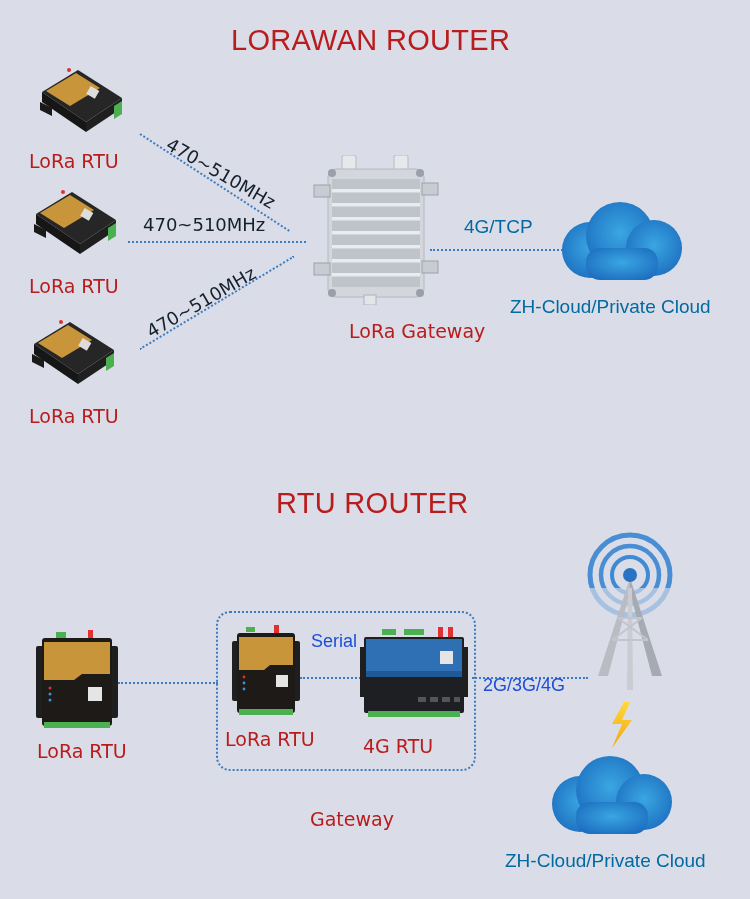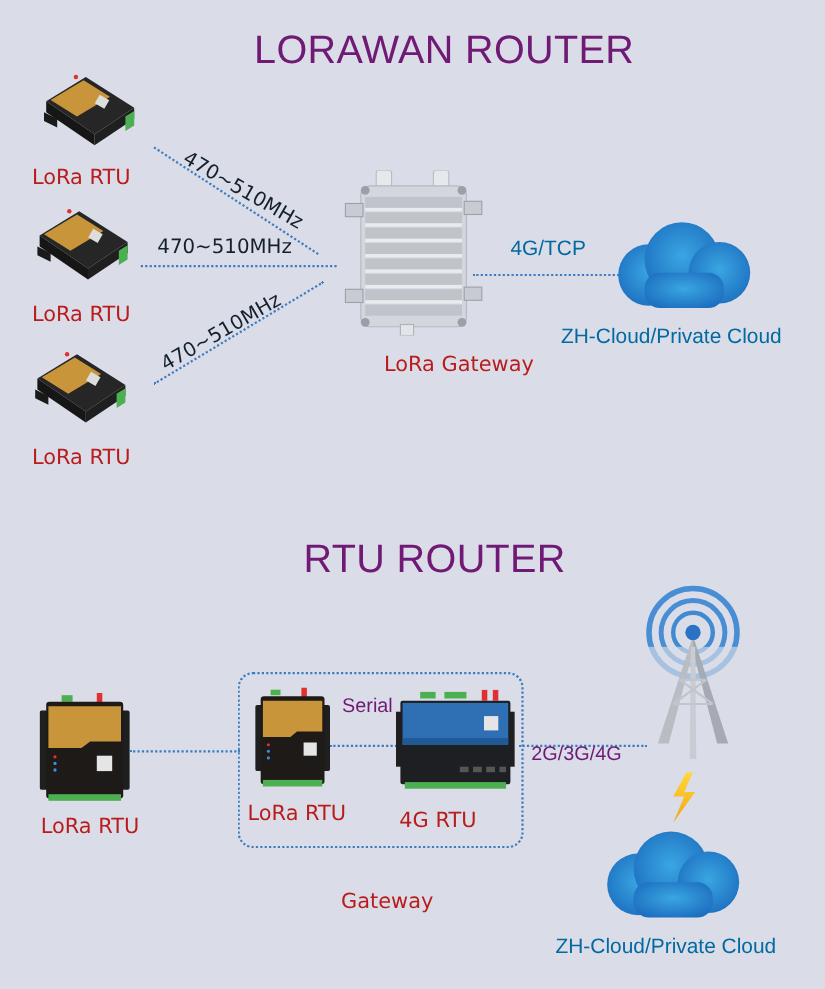--- a/index.html
+++ b/index.html
@@ -1,22 +1,22 @@
 <!DOCTYPE html>
 <html><head>
 <meta charset="utf-8">
 <style>
   html, body { margin:0; padding:0; }
   body { width:750px; height:899px; background:#dadde7; position:relative; overflow:hidden; font-family:"Liberation Sans", sans-serif; color:#0f1c2b; }
   .abs { position:absolute; }
-  .title { font-size:36px; letter-spacing:0.3px; color:#701a75; white-space:nowrap; }
+  .title { font-size:29px; letter-spacing:0.3px; color:#b91c1c; white-space:nowrap; }
   .lbl { font-family:"DejaVu Sans", sans-serif; font-size:19px; color:#b91c1c; white-space:nowrap; }
   .lbl-sans { font-family:"Liberation Sans", sans-serif; font-size:19px; color:#0369a1; white-space:nowrap; }
   .freq { font-family:"DejaVu Sans", sans-serif; font-size:18px; color:#14202e; white-space:nowrap; transform-origin:left center; }
-  .blue-txt { font-family:"Liberation Sans", sans-serif; font-size:18px; color:#701a75; white-space:nowrap; }
+  .blue-txt { font-family:"Liberation Sans", sans-serif; font-size:18px; color:#1d4ed8; white-space:nowrap; }
   .dotline { border-top:2px dotted #3d7cc0; height:0; transform-origin:left center; }
   .gw-box { border:2px dotted #3d7cc0; border-radius:14px; }
   svg { display:block; }
 </style>
 </head>
 <body>
 
 <div class="abs title" style="left:231px; top:24px;">LORAWAN ROUTER</div>
 
 <div class="abs" style="left:38px; top:64px; width:86px; height:72px;">

